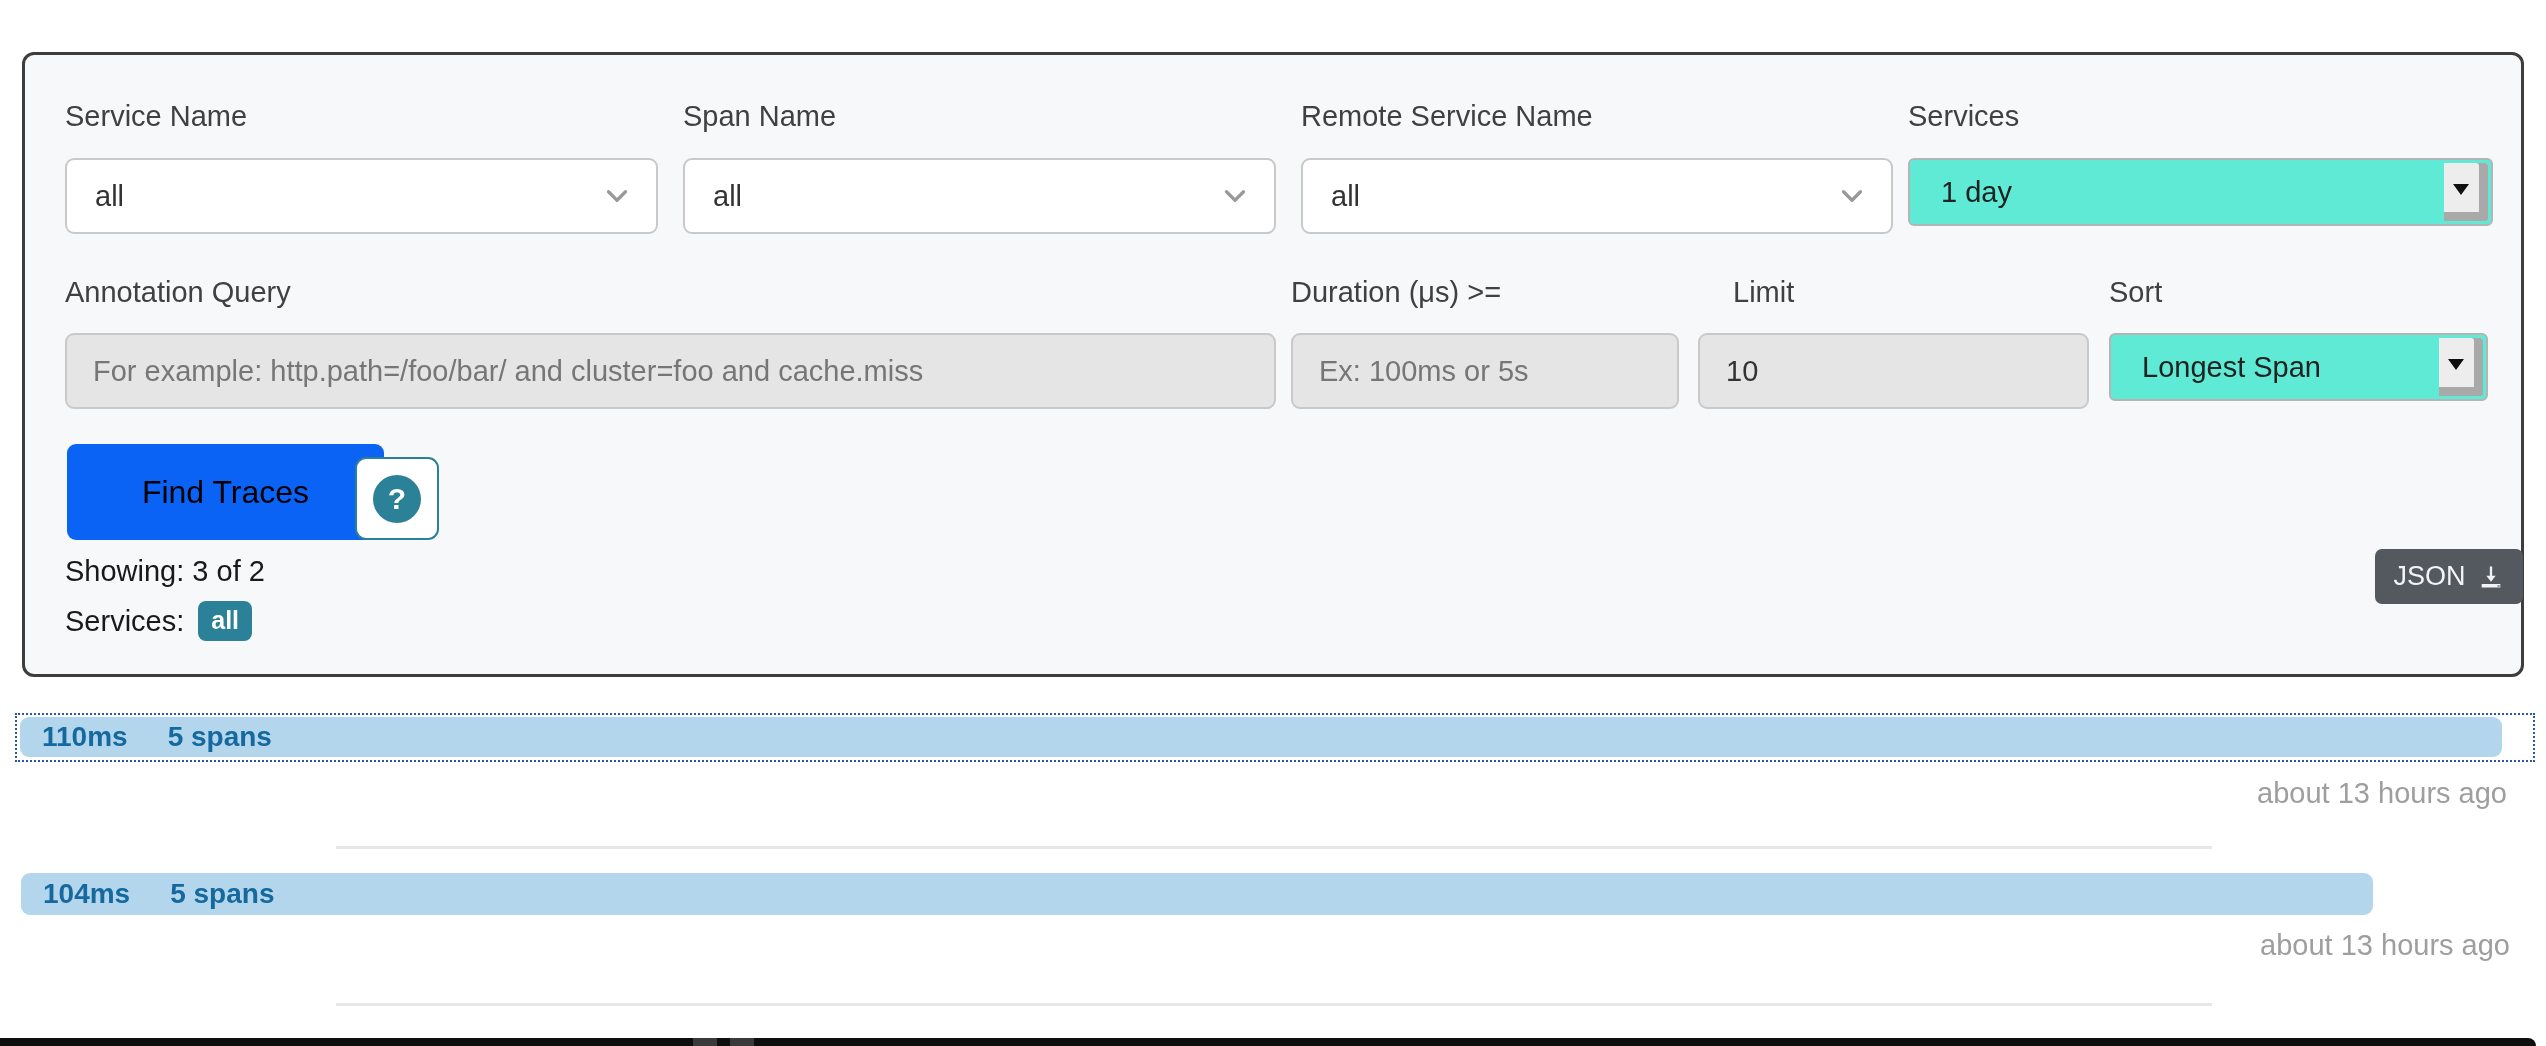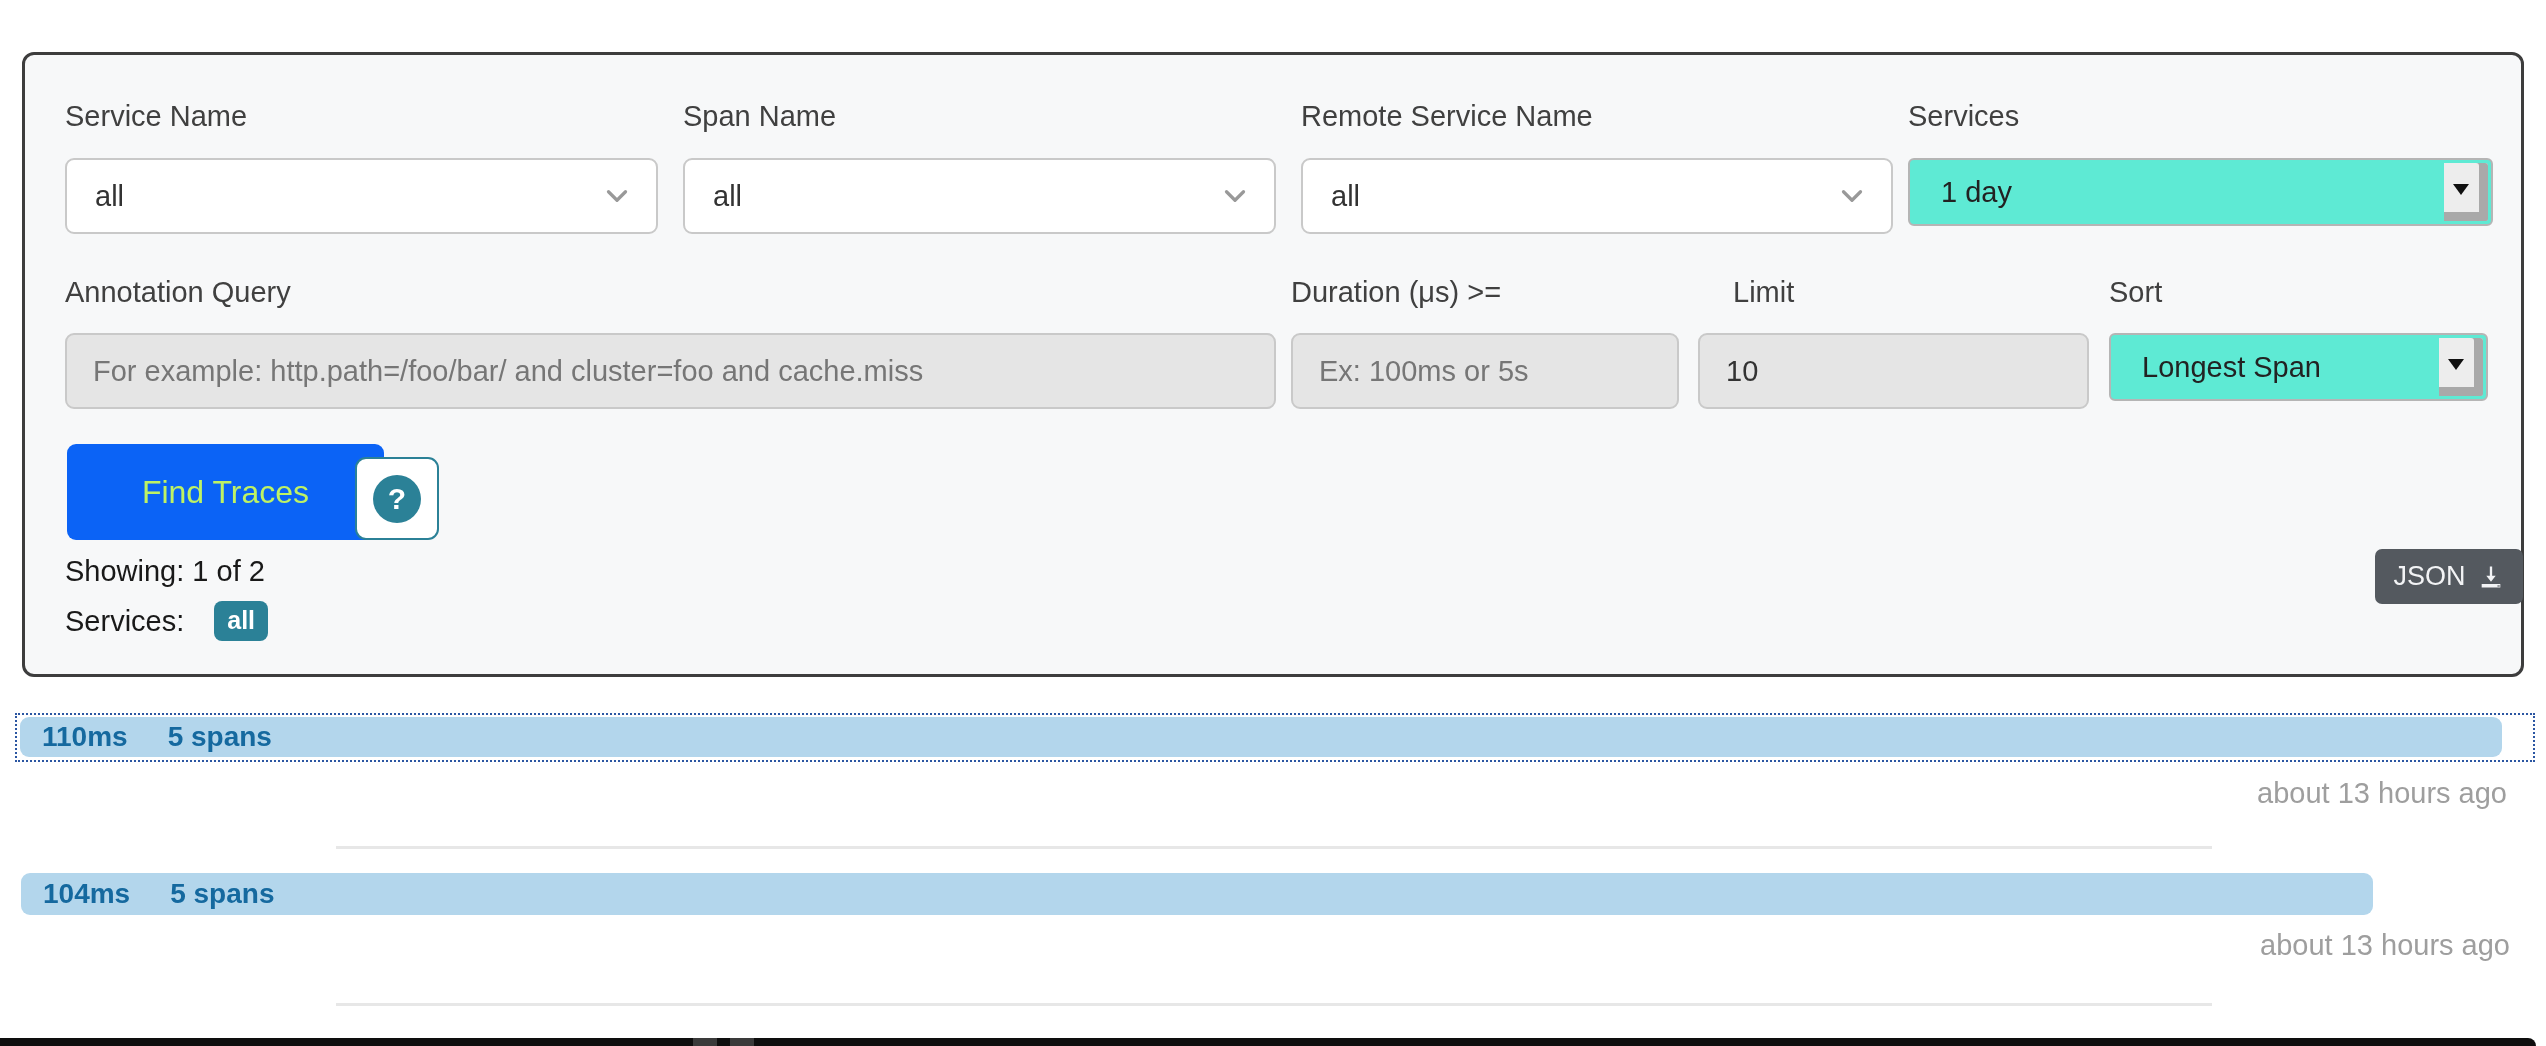--- a/index.html
+++ b/index.html
@@ -26,30 +26,30 @@
                  display:flex; align-items:center; justify-content:center; }
   .nsel .tri { width:0; height:0; border-left:8px solid transparent; border-right:8px solid transparent;
                border-top:11px solid #101010; margin-right:10px; margin-bottom:6px; }
 
   .tinput { position:absolute; top:278px; height:76px; background:#e5e5e5; border:2px solid #c9c9c9;
             border-radius:9px; font-size:29px; color:#333; padding:0 26px;
             font-family:"Liberation Sans", sans-serif; }
   .tinput::placeholder { color:#767676; opacity:1; }
 
   .find-btn { position:absolute; left:42px; top:389px; width:317px; height:96px;
-              background:#0b63f6; border:none; border-radius:9px; color:#bef264;
+              background:#0b63f6; border:none; border-radius:9px; color:#000000;
               font-size:32px; font-family:"Liberation Sans", sans-serif; cursor:pointer; }
   .help-btn { position:absolute; left:330px; top:402px; width:84px; height:83px;
               background:#ffffff; border:2px solid #2b8197; border-radius:11px;
               display:flex; align-items:center; justify-content:center; cursor:pointer; }
   .help-circle { width:48px; height:48px; border-radius:50%; background:#2b8197; color:#fff;
                  font-size:30px; font-weight:700; display:flex; align-items:center; justify-content:center; }
 
   .showing { position:absolute; left:40px; top:500px; font-size:29px; color:#191919; }
-  .services-row { position:absolute; left:40px; top:546px; display:flex; align-items:center; gap:30px;
+  .services-row { position:absolute; left:40px; top:546px; display:flex; align-items:center; gap:14px;
                   font-size:29px; color:#191919; }
   .svc-badge { background:#2b8197; color:#ffffff; font-size:25px; font-weight:700;
                padding:7px 13px 8px; border-radius:8px; line-height:1; }
 
   .json-btn { position:absolute; left:2350px; top:494px; width:148px; height:55px;
               background:#54595f; border:none; border-radius:7px; color:#f2f3f5;
               font-size:27px; font-family:"Liberation Sans", sans-serif;
               display:flex; align-items:center; justify-content:center; gap:11px; cursor:pointer; }
 
   
@@ -129,21 +129,21 @@
       <span class="strip">
           <span class="tri"></span>
         </span>
     </div>
 
     <button class="find-btn">Find Traces</button>
     <div class="help-btn">
       <span class="help-circle">?</span>
     </div>
 
-    <div class="showing">Showing: 1 of 2</div>
+    <div class="showing">Showing: 3 of 2</div>
     <div class="services-row">
       <span>Services:</span>
       <span class="svc-badge">all</span>
     </div>
 
     <button class="json-btn">
       <span>JSON</span>
       <span style="display:flex;">
         <svg viewBox="0 0 24 24" width="28" height="28" fill="#f2f3f5">
           <path d="M11 3h2v8h3l-4 5-4-5h3z"></path>

